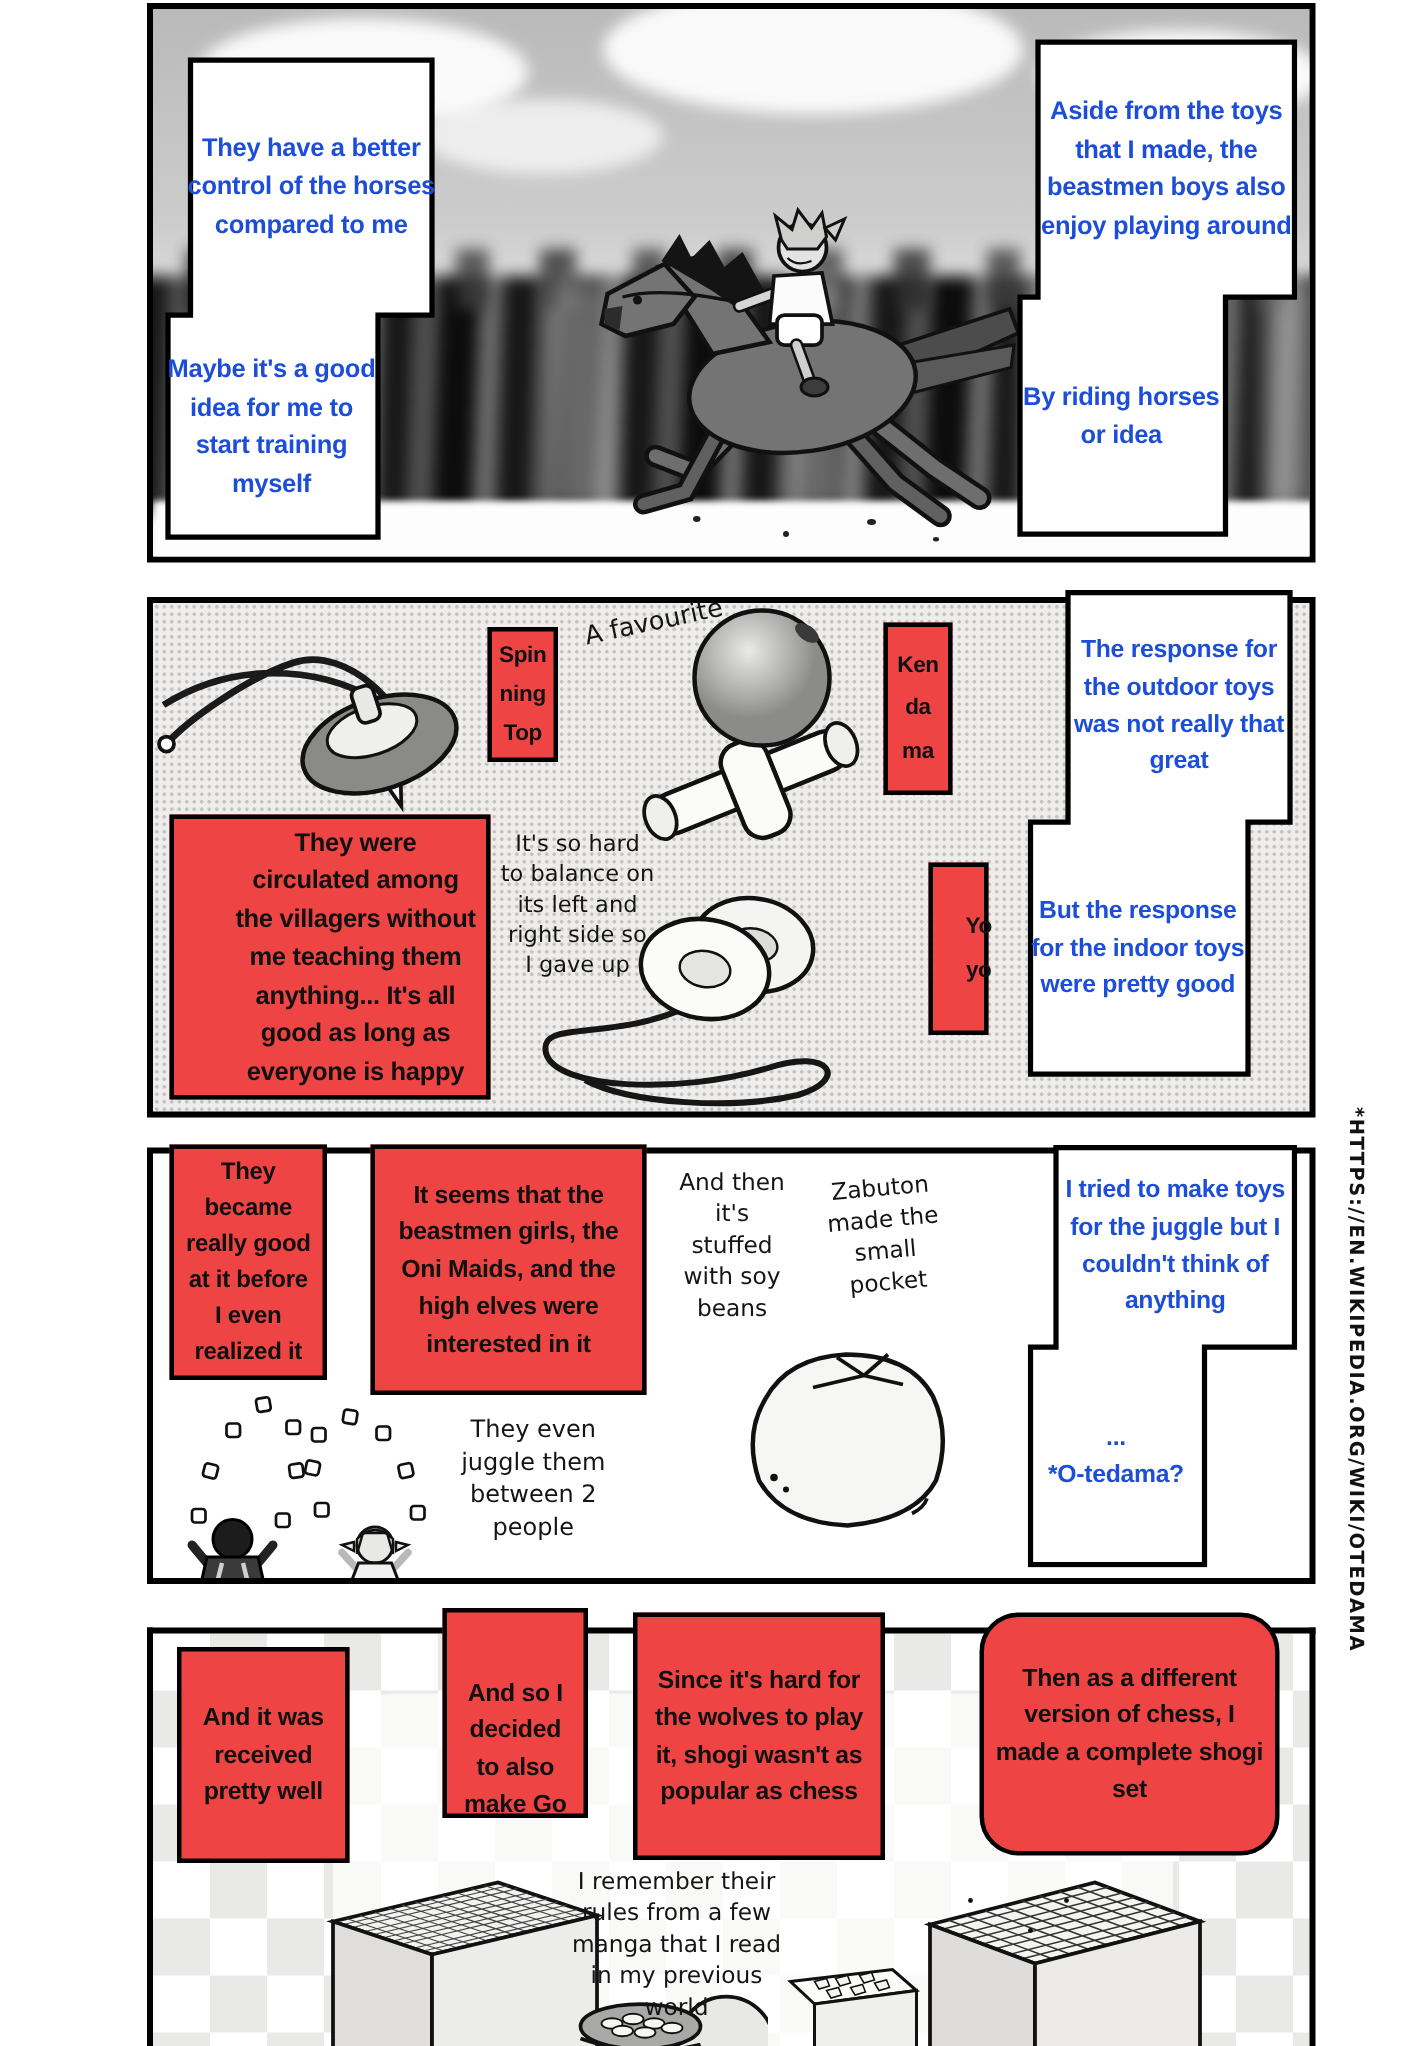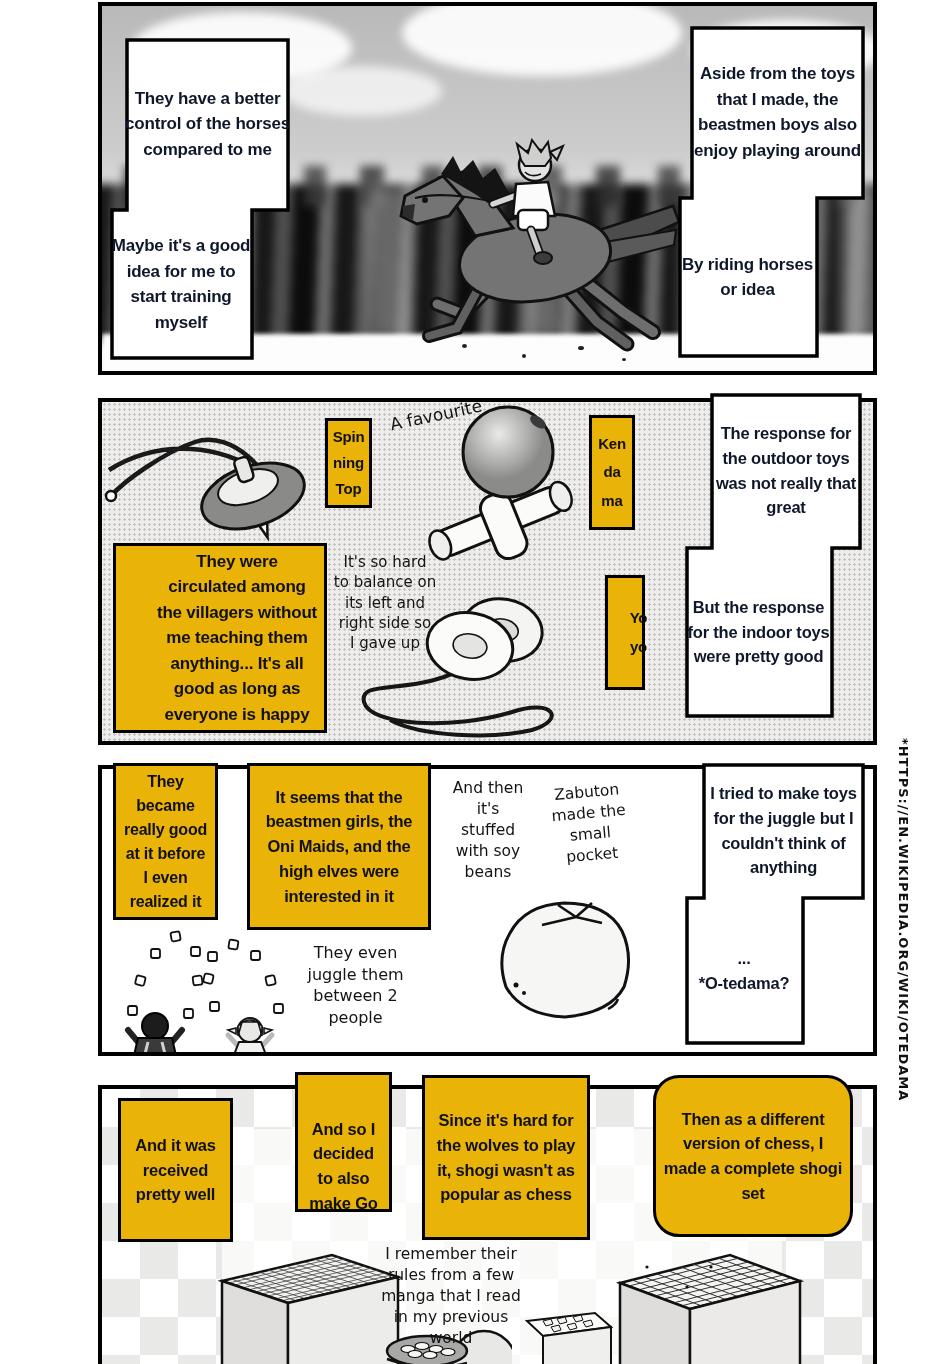--- a/index.html
+++ b/index.html
@@ -9,30 +9,30 @@
   
   .halftone{background-color:#eeedeb;
     background-image:radial-gradient(circle,#c2c2c0 1px,transparent 1.3px);
     background-size:5px 5px;}
   
   .checker{background-color:#fff;
     background-image:conic-gradient(#e9e9e7 0 25%,#fff 0 50%,#e9e9e7 0 75%,#fff 0);
     background-size:76px 76px;}
   .abs{position:absolute;}
   
-  .bubble{position:absolute;background:#eab308;border:3px solid #000;z-index:6;
+  .bubble{position:absolute;background:#ef4444;border:3px solid #000;z-index:6;
     display:flex;align-items:center;justify-content:center;text-align:center;
     box-sizing:border-box;}
   .bubble-text{font-weight:700;color:#111;white-space:pre-line;letter-spacing:-0.2px;
     line-height:1.5;padding:4px 6px;}
   
   .step{position:absolute;z-index:6;}
   .step svg{position:absolute;left:0;top:0;}
   .step-text{position:absolute;display:flex;align-items:center;justify-content:center;
-    text-align:center;font-weight:700;color:#0f172a;white-space:pre-line;line-height:1.5;
+    text-align:center;font-weight:700;color:#1d4ed8;white-space:pre-line;line-height:1.5;
     letter-spacing:-0.2px;}
   
   .hand{position:absolute;z-index:7;font-family:"DejaVu Sans",sans-serif;color:#141414;
     white-space:pre-line;text-align:center;line-height:1.35;font-weight:400;}
   .vnote{position:absolute;z-index:7;writing-mode:vertical-rl;text-orientation:mixed;
     font-family:"DejaVu Sans",sans-serif;font-weight:700;color:#111;letter-spacing:1px;}
   .cloud{position:absolute;background:#fff;border-radius:50%;filter:blur(5px);opacity:.92;}
   .treeband{position:absolute;filter:blur(5px);}
   .speck{position:absolute;background:#222;border-radius:50%;}
 </style>
@@ -157,21 +157,21 @@
   <div class="bubble" style="left:325px;top:418px;width:47px;height:90px;">
     <div class="bubble-text" style="font-size:15px;line-height:1.75;padding:0;">Spin
 ning
 Top</div>
   </div>
   <div class="bubble" style="left:589px;top:415px;width:46px;height:115px;">
     <div class="bubble-text" style="font-size:15px;line-height:1.9;padding:0;">Ken
 da
 ma</div>
   </div>
-  <div class="bubble" style="left:605px;top:575px;width:40px;height:115px;padding-left:27px;">
+  <div class="bubble" style="left:619px;top:575px;width:40px;height:115px;padding-left:27px;">
     <div class="bubble-text" style="font-size:15px;line-height:1.9;padding:0;">Yo
 yo</div>
   </div>
   <div class="hand" style="left:381px;top:404px;width:110px;font-size:17px;transform:rotate(-12deg);">A favourite</div>
   <div class="hand" style="left:330px;top:552px;width:110px;font-size:15px;">It's so hard
 to balance on
 its left and
 right side so
 I gave up</div>
   <div class="bubble" style="left:113px;top:543px;width:214px;height:190px;">

